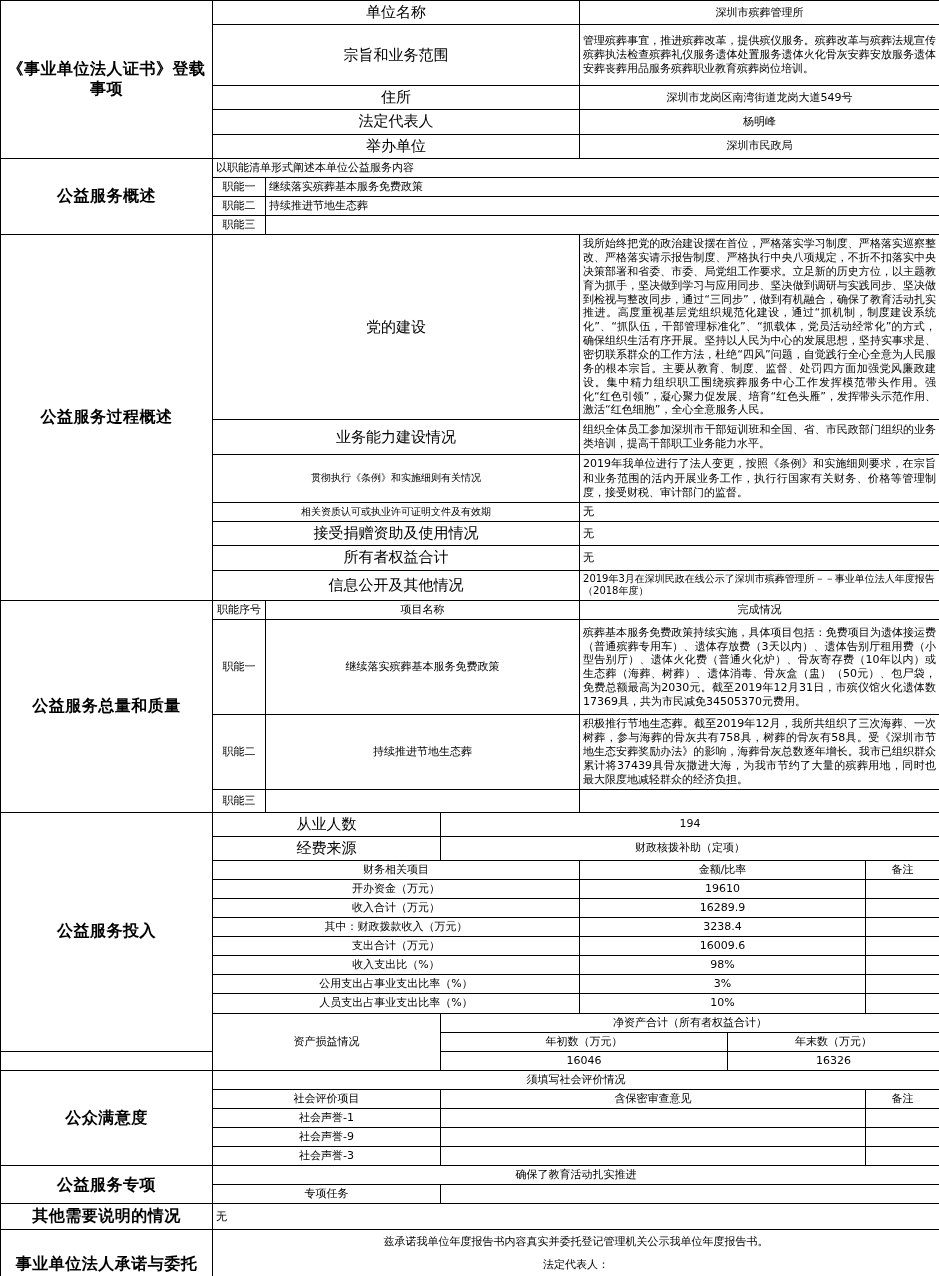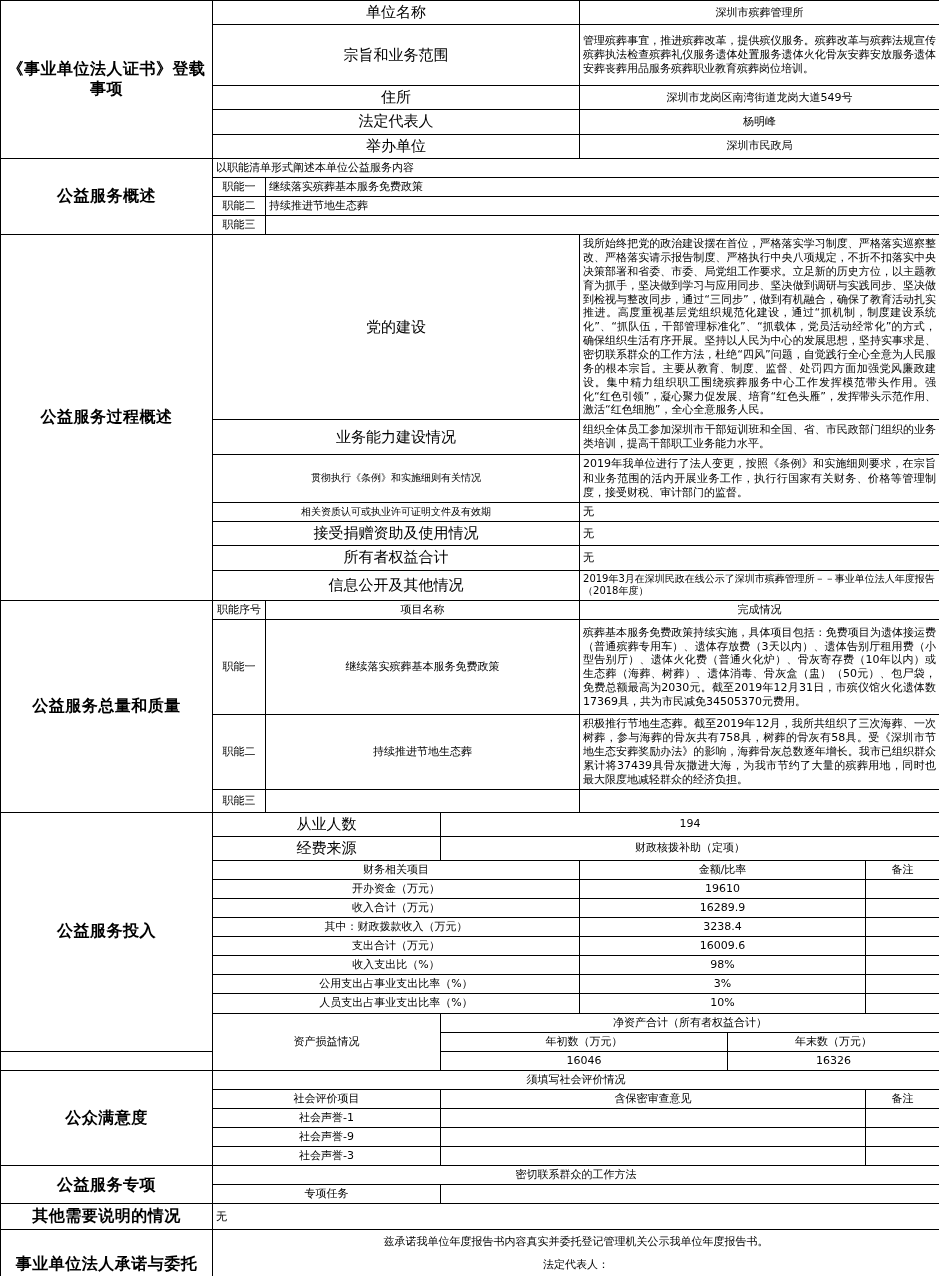--- a/index.html
+++ b/index.html
@@ -243,21 +243,21 @@
     <td class="ctr"></td>
   </tr>
   <tr>
     <td colspan="2" class="ctr">社会声誉-3</td>
     <td colspan="3" class="lft"></td>
     <td class="ctr"></td>
   </tr>
 
   <tr>
     <td rowspan="2" class="seclabel">公益服务专项</td>
-    <td colspan="6" class="ctr">密切联系群众的工作方法</td>
+    <td colspan="6" class="ctr">确保了教育活动扎实推进</td>
   </tr>
   <tr>
     <td colspan="2" class="ctr">专项任务</td>
     <td colspan="4" class="lft"></td>
   </tr>
 
   <tr>
     <td class="seclabel">其他需要说明的情况</td>
     <td colspan="6" class="lft">无</td>
   </tr>

